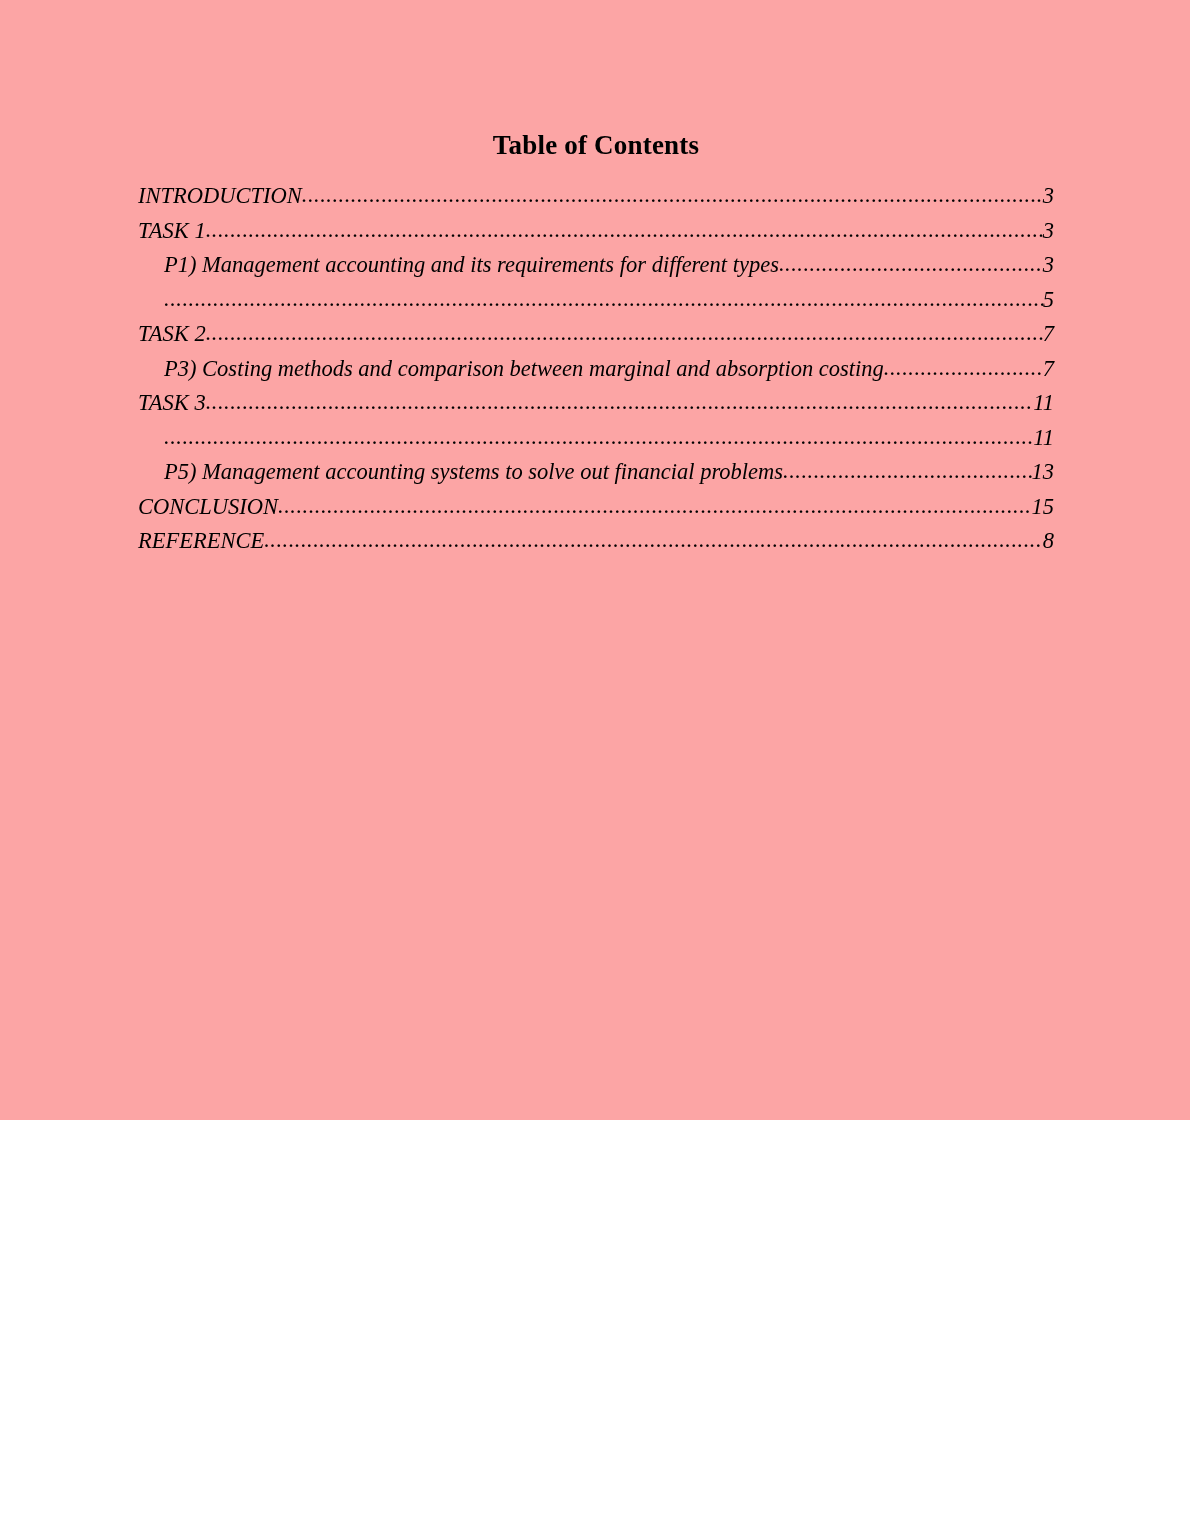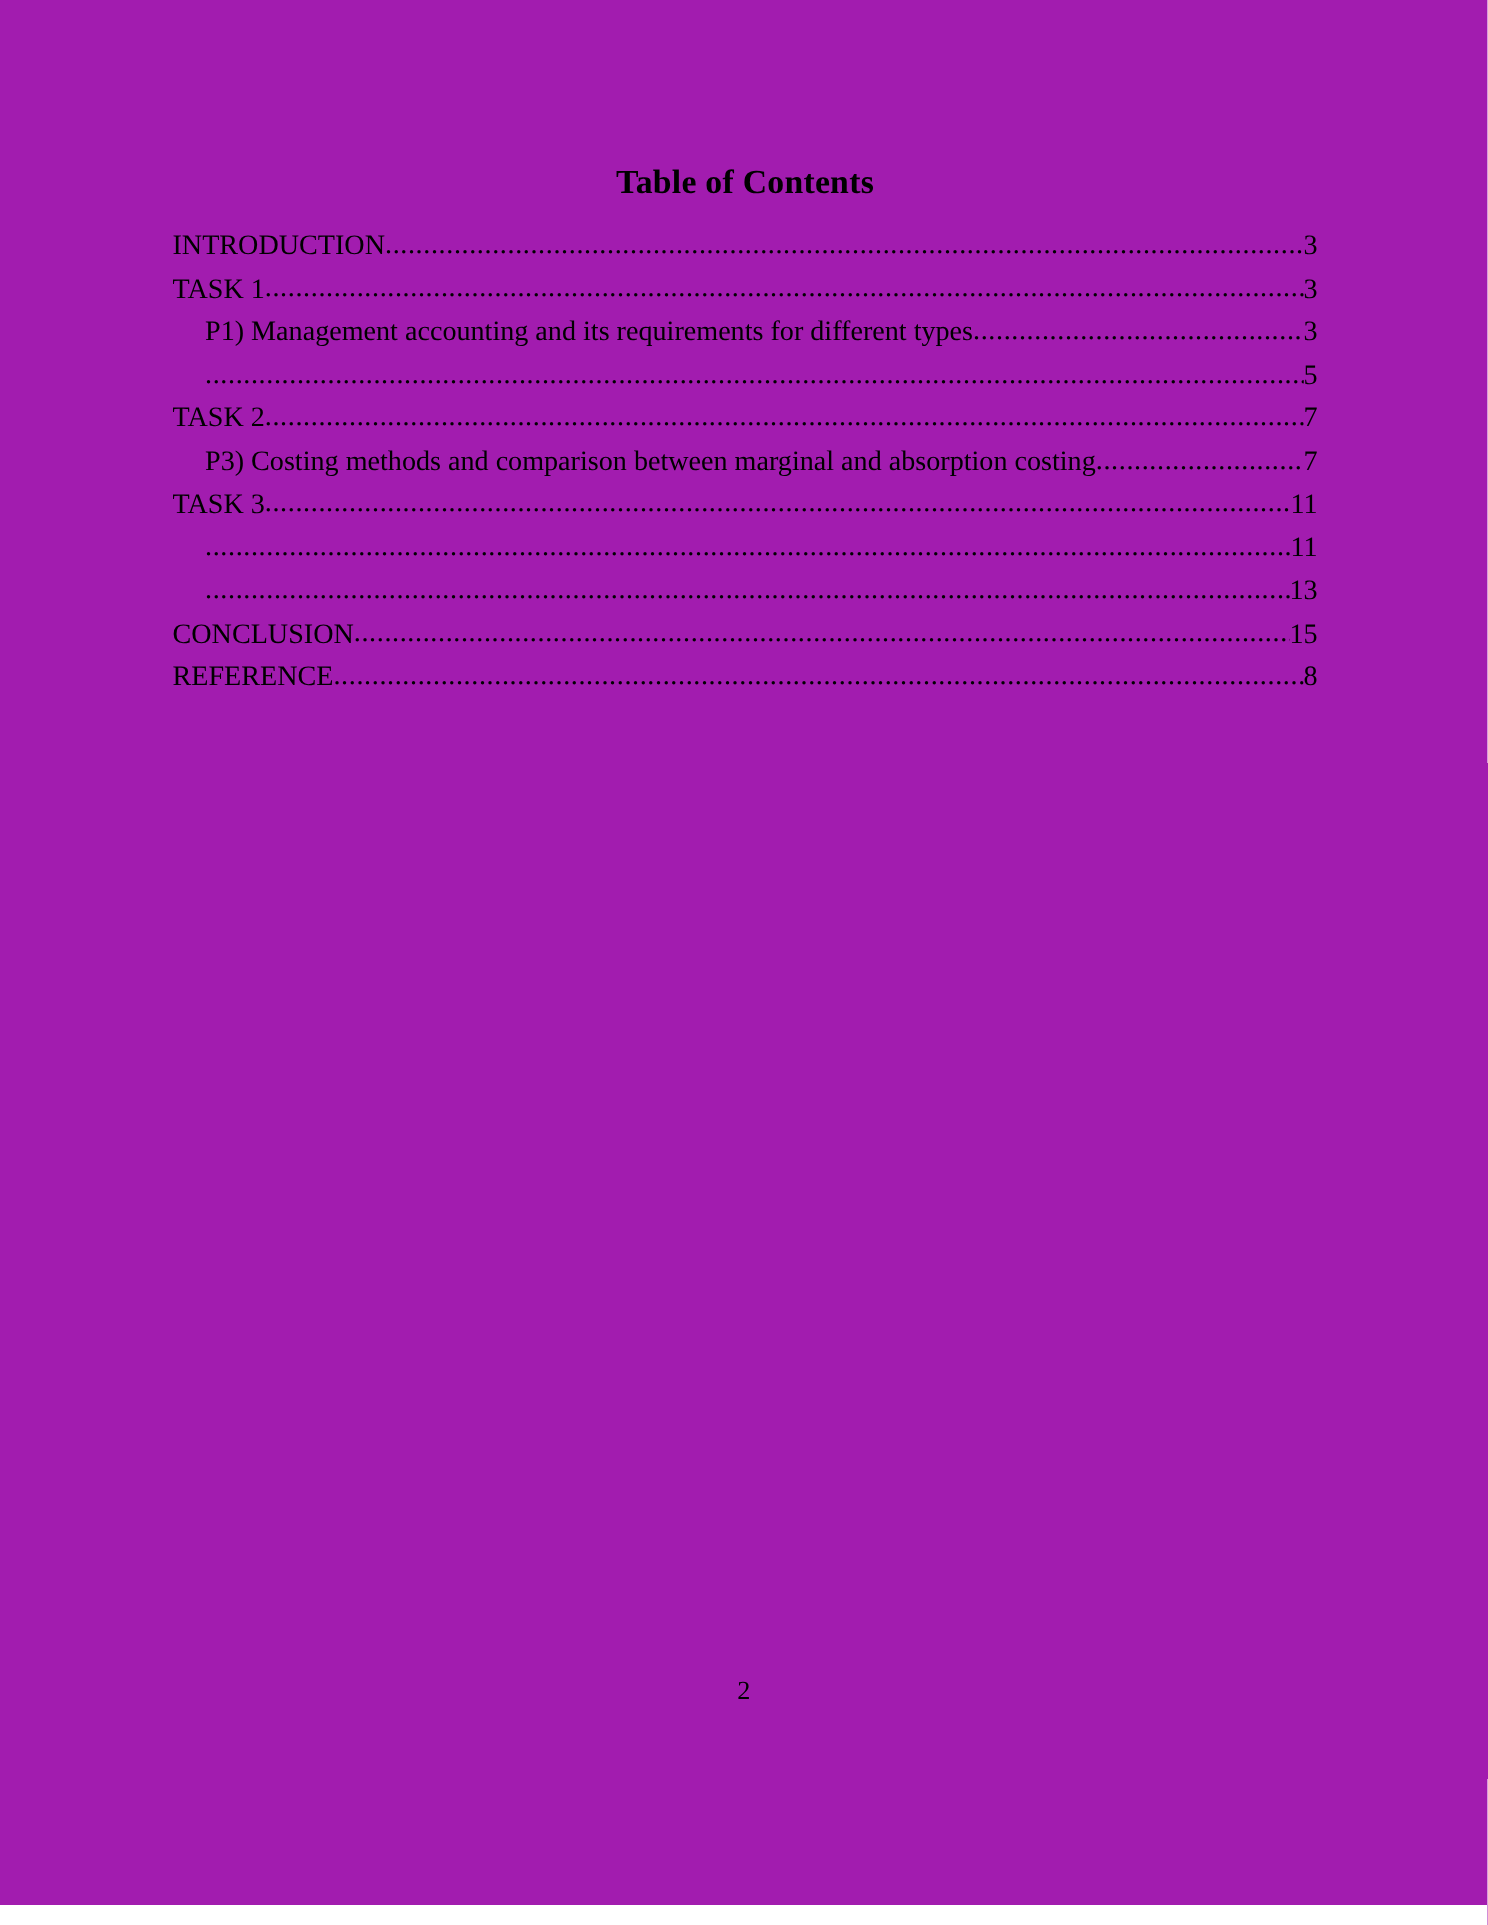--- a/index.html
+++ b/index.html
@@ -3,23 +3,23 @@
 <meta charset="utf-8">
 <style>
   html, body {
     margin: 0;
     padding: 0;
     background: #ffffff;
   }
   .page {
     position: relative;
     width: 1190px;
-    height: 1524px;
+    height: 1120px;
     margin: 0 auto;
-    background: #a21caf;
+    background: #fca5a5;
     font-family: "Liberation Serif", "DejaVu Serif", serif;
     color: #000000;
     box-sizing: border-box;
   }
   .content {
     position: absolute;
     left: 138px;
     top: 130px;
     width: 916px;
   }
@@ -27,20 +27,21 @@
     text-align: center;
     font-weight: bold;
     font-size: 27px;
     letter-spacing: 0.2px;
     margin: 0 0 18px 0;
   }
   .toc-list {
     margin: 0;
     padding: 0;
     list-style: none;
+    font-style: italic;
   }
   .toc-entry {
     display: flex;
     align-items: baseline;
     font-size: 22.5px;
     line-height: 1.0;
     padding: 6px 0 6px 0;
     white-space: nowrap;
   }
   .toc-entry.level-2 {
@@ -112,20 +113,21 @@
         <li class="toc-entry level-1">
           <span class="toc-text">TASK 3</span>
           <span class="toc-dots">................................................................................................................................................................</span>
           <span class="toc-page">11</span>
         </li>
         <li class="toc-entry level-2">
           <span class="toc-dots">................................................................................................................................................................</span>
           <span class="toc-page">11</span>
         </li>
         <li class="toc-entry level-2">
+          <span class="toc-text">P5) Management accounting systems to solve out financial problems</span>
           <span class="toc-dots">................................................................................................................................................................</span>
           <span class="toc-page">13</span>
         </li>
         <li class="toc-entry level-1">
           <span class="toc-text">CONCLUSION</span>
           <span class="toc-dots">................................................................................................................................................................</span>
           <span class="toc-page">15</span>
         </li>
         <li class="toc-entry level-1">
           <span class="toc-text">REFERENCE</span>

